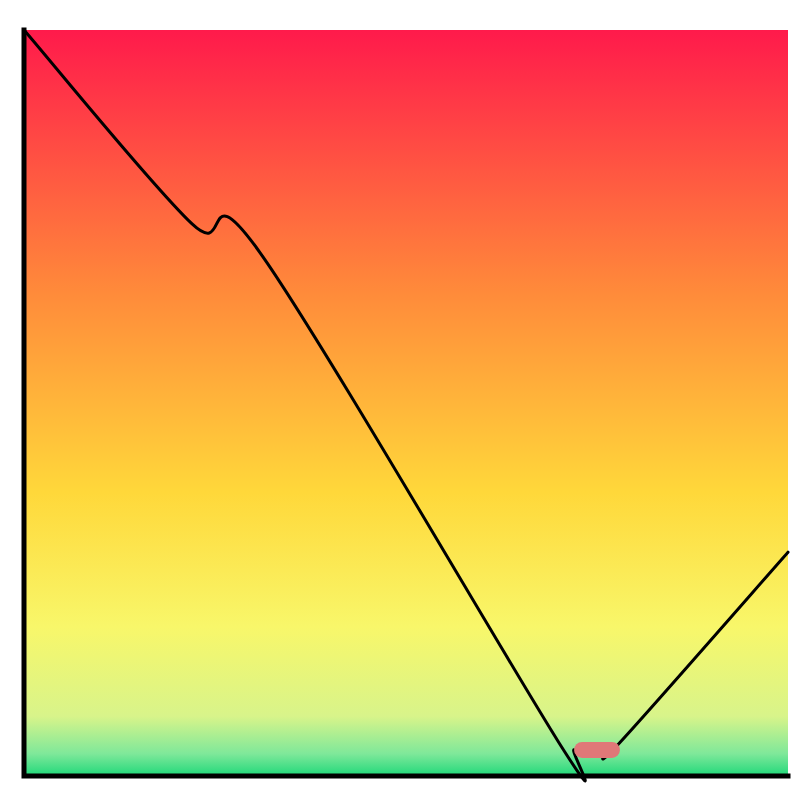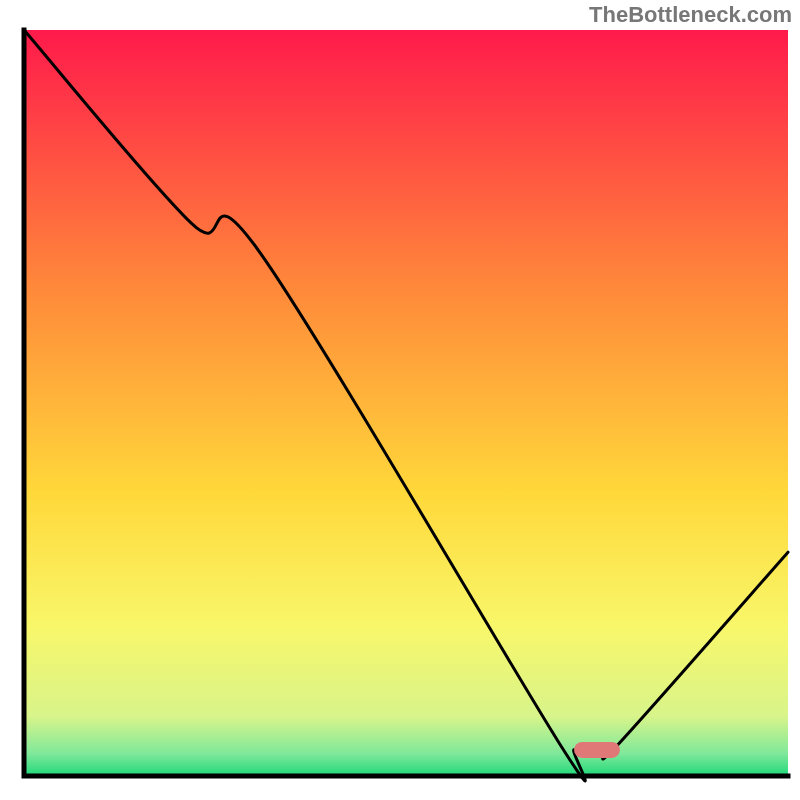--- a/index.html
+++ b/index.html
@@ -30,21 +30,20 @@
     left: 0;
     top: 0;
     width: 800px;
     height: 800px;
   }
 </style>
 </head>
 <body>
 
 <div class="container">
-  <div class="watermark">TheBottleneck.com</div>
   <svg class="chart" viewBox="0 0 800 800">
       <defs>
         <linearGradient id="bg-grad" x1="0" y1="0" x2="0" y2="1">
           <stop offset="0%" stop-color="#ff1a4b"></stop>
           <stop offset="35%" stop-color="#ff8a3a"></stop>
           <stop offset="62%" stop-color="#ffd83a"></stop>
           <stop offset="80%" stop-color="#f8f76a"></stop>
           <stop offset="92%" stop-color="#d8f48a"></stop>
           <stop offset="97%" stop-color="#7fe89a"></stop>
           <stop offset="100%" stop-color="#20d87a"></stop>

